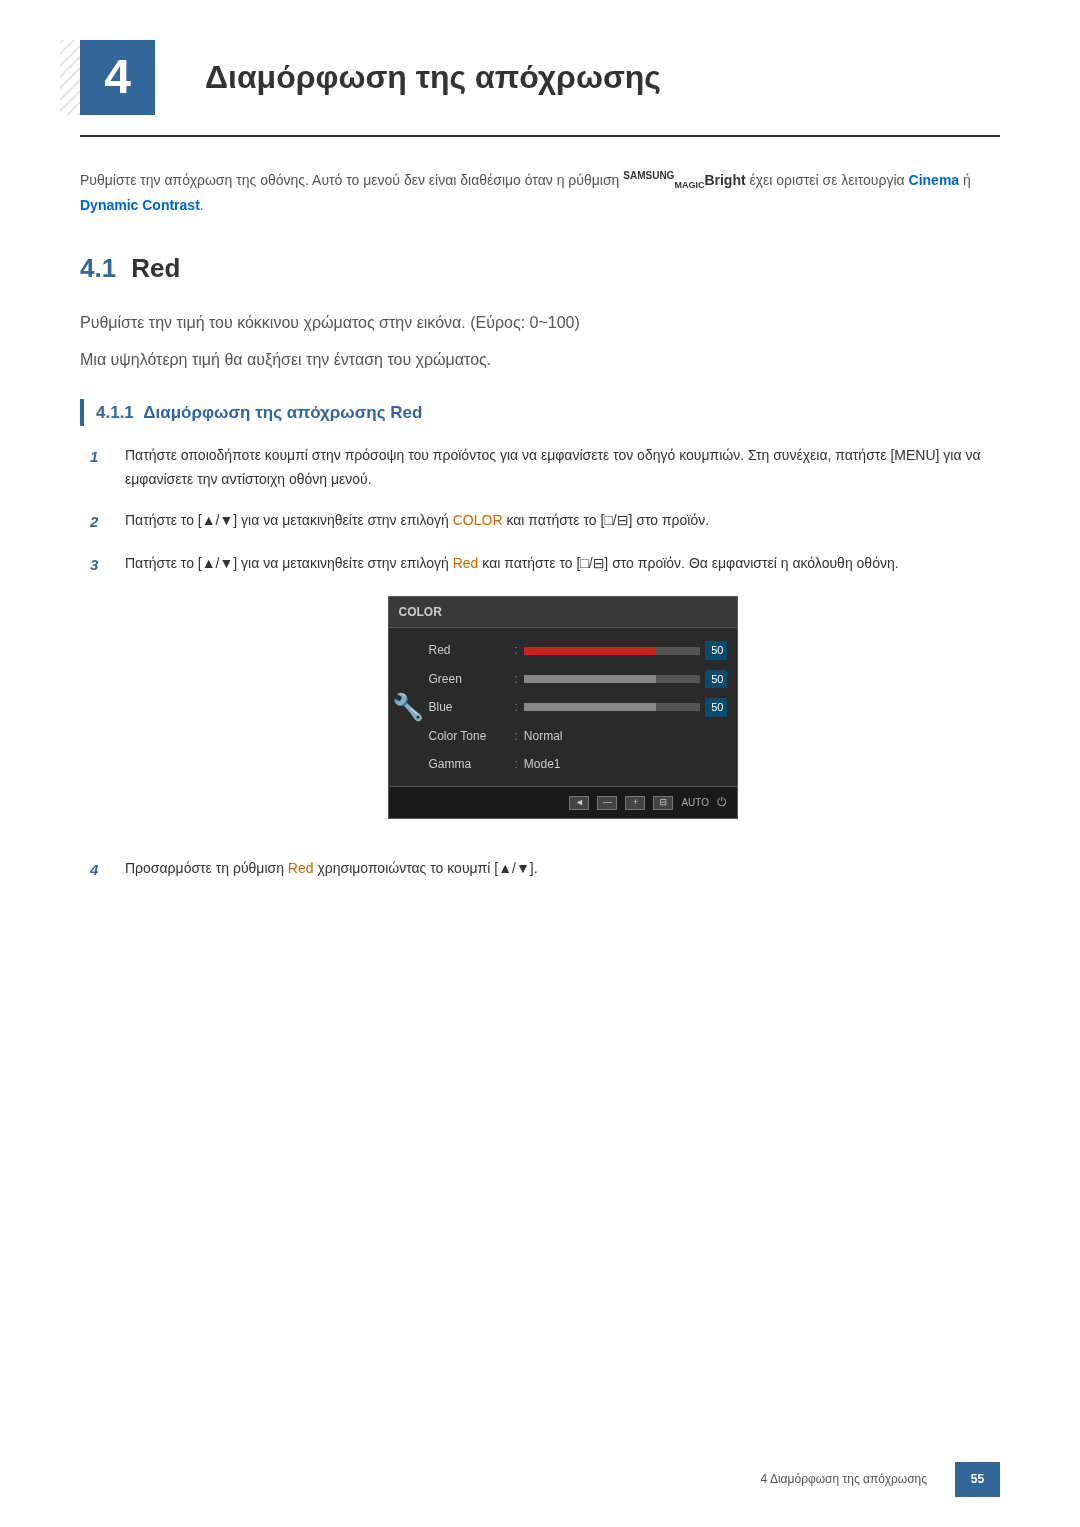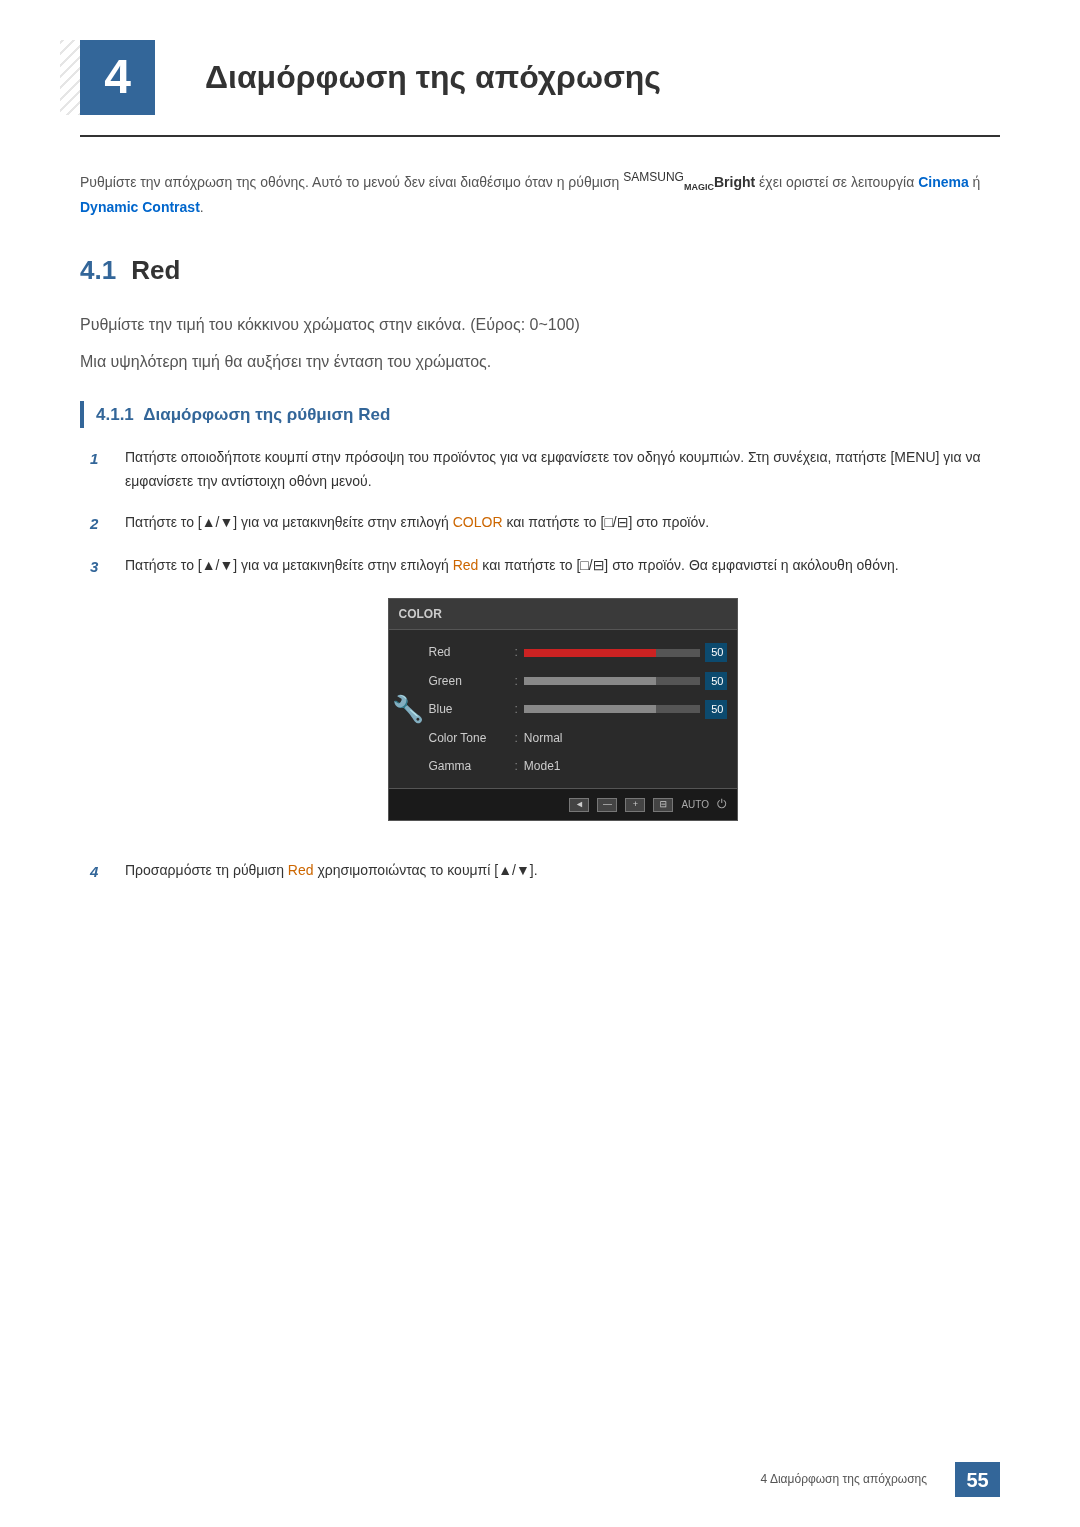--- a/index.html
+++ b/index.html
@@ -52,23 +52,23 @@
 
     
     .chapter-intro {
       font-size: 14px;
       color: #555;
       margin-bottom: 30px;
       line-height: 1.7;
     }
 
     .brand-samsung {
-      font-size: 12px;
+      font-size: 10px;
       vertical-align: super;
-      font-weight: normal;
+      font-weight: bold;
       color: #333;
     }
 
     .brand-magic {
       font-size: 9px;
       vertical-align: sub;
       font-weight: bold;
       color: #333;
     }
 
@@ -309,21 +309,21 @@
     }
 
     .footer-chapter-label {
       font-size: 12px;
       color: #555;
     }
 
     .footer-page-number {
       background: #336699;
       color: white;
-      font-size: 20px;
+      font-size: 12px;
       font-weight: bold;
       width: 45px;
       height: 35px;
       display: flex;
       align-items: center;
       justify-content: center;
     }
 
     
     .chapter-number-box-wrapper {
@@ -370,21 +370,21 @@
     <span class="section-number">4.1</span>
     <span class="section-title">Red</span>
   </div>
 
   <div class="section-body">
     <p class="section-desc">Ρυθμίστε την τιμή του κόκκινου χρώματος στην εικόνα. (Εύρος: 0~100)</p>
     <p class="section-desc">Μια υψηλότερη τιμή θα αυξήσει την ένταση του χρώματος.</p>
 
     <div class="subsection-header">
       <span class="subsection-title">
-        <span>4.1.1</span>&nbsp;&nbsp;<span>Διαμόρφωση της ρύθμιση Red</span>
+        <span>4.1.1</span>&nbsp;&nbsp;<span>Διαμόρφωση της απόχρωσης Red</span>
       </span>
     </div>
 
     <ul class="steps-list">
 
       <li class="step-item">
         <span class="step-number">1</span>
         <span class="step-text">
           Πατήστε οποιοδήποτε κουμπί στην πρόσοψη του προϊόντος για να εμφανίσετε τον οδηγό κουμπιών. Στη συνέχεια, πατήστε [<span class="bold">MENU</span>] για να εμφανίσετε την αντίστοιχη οθόνη μενού.
         </span>

